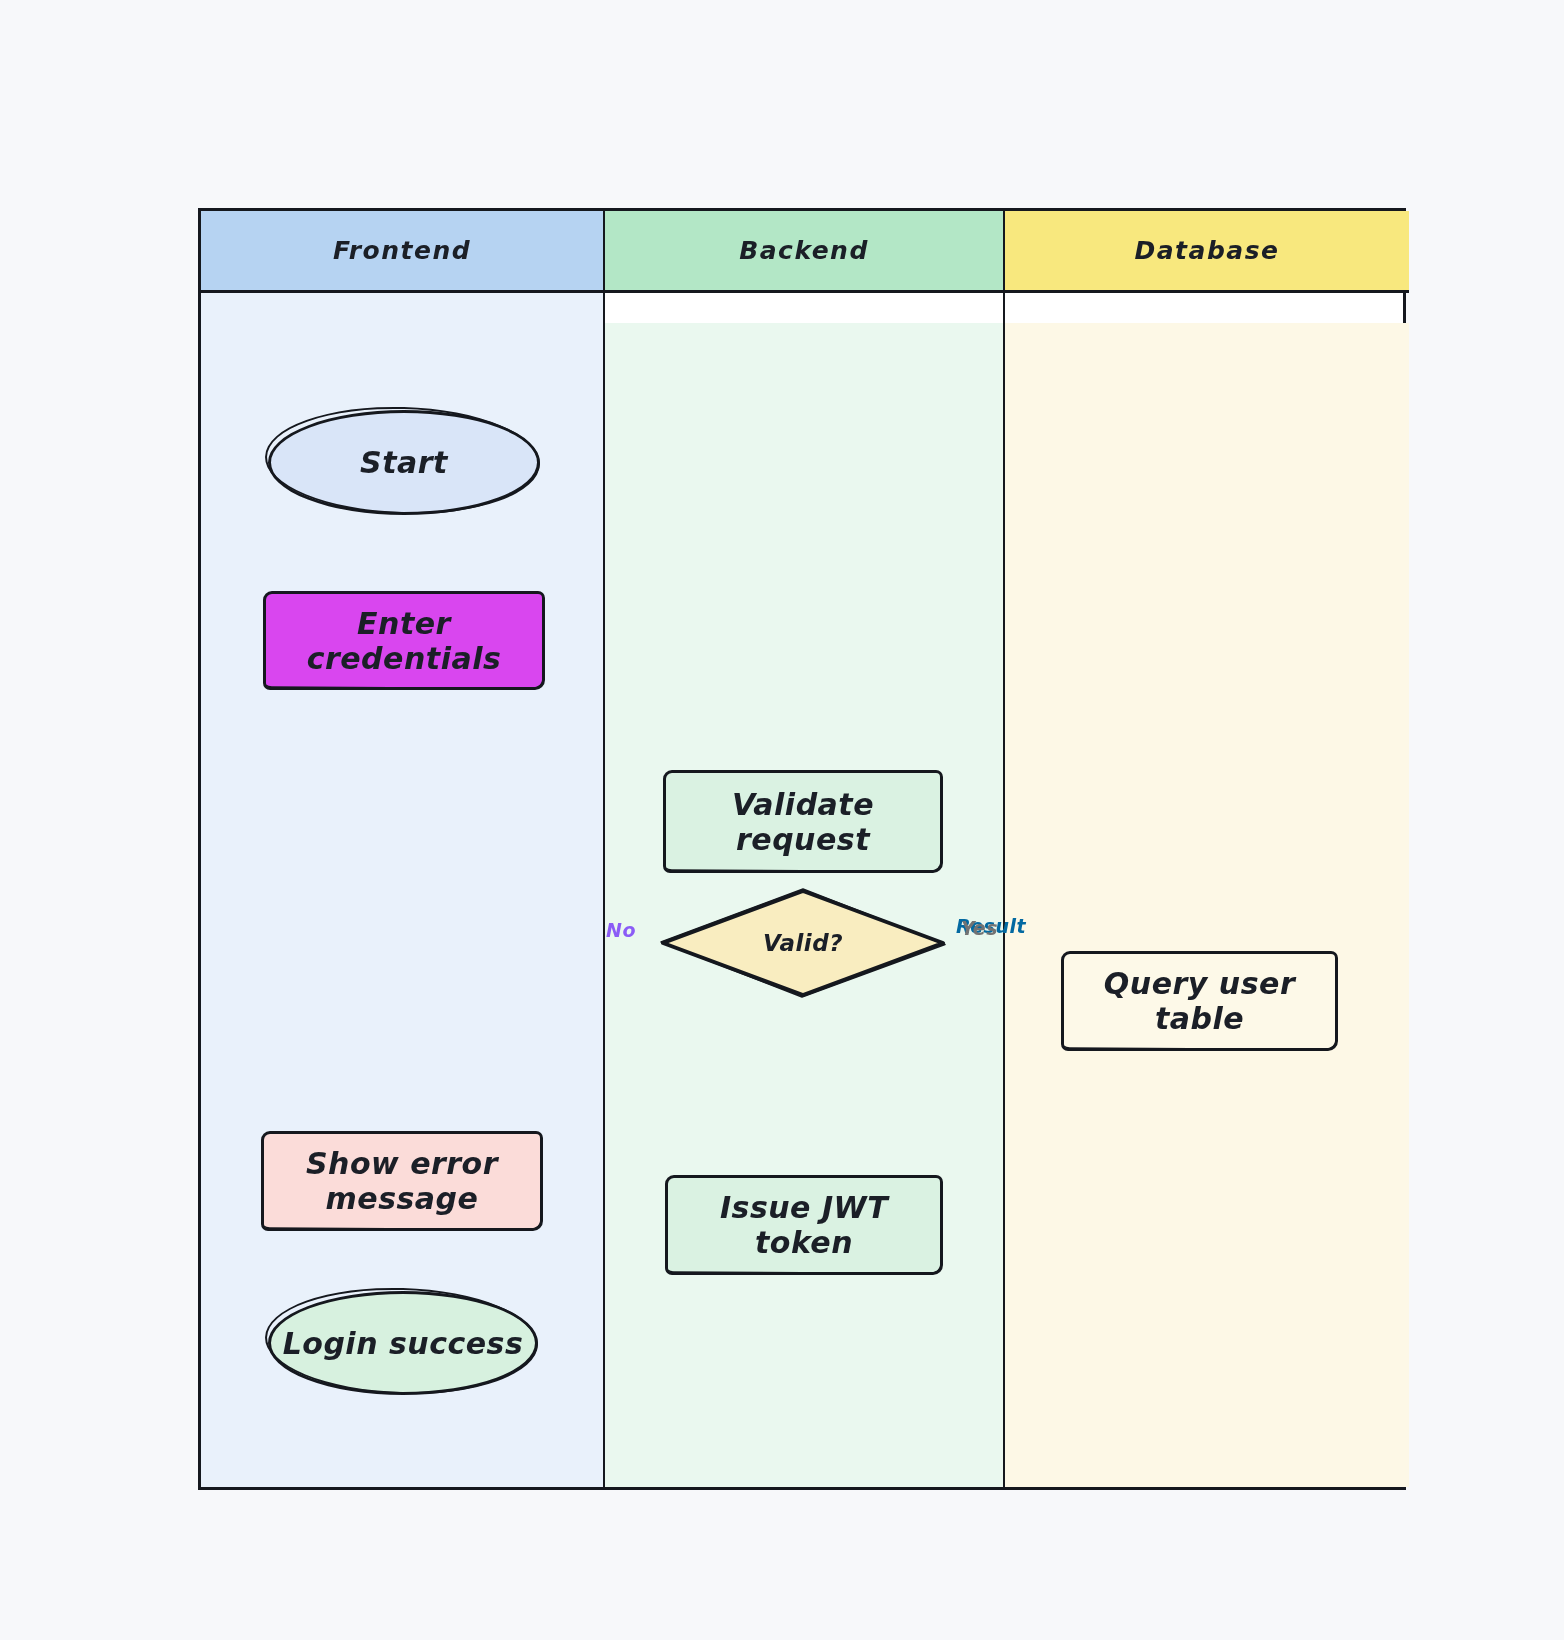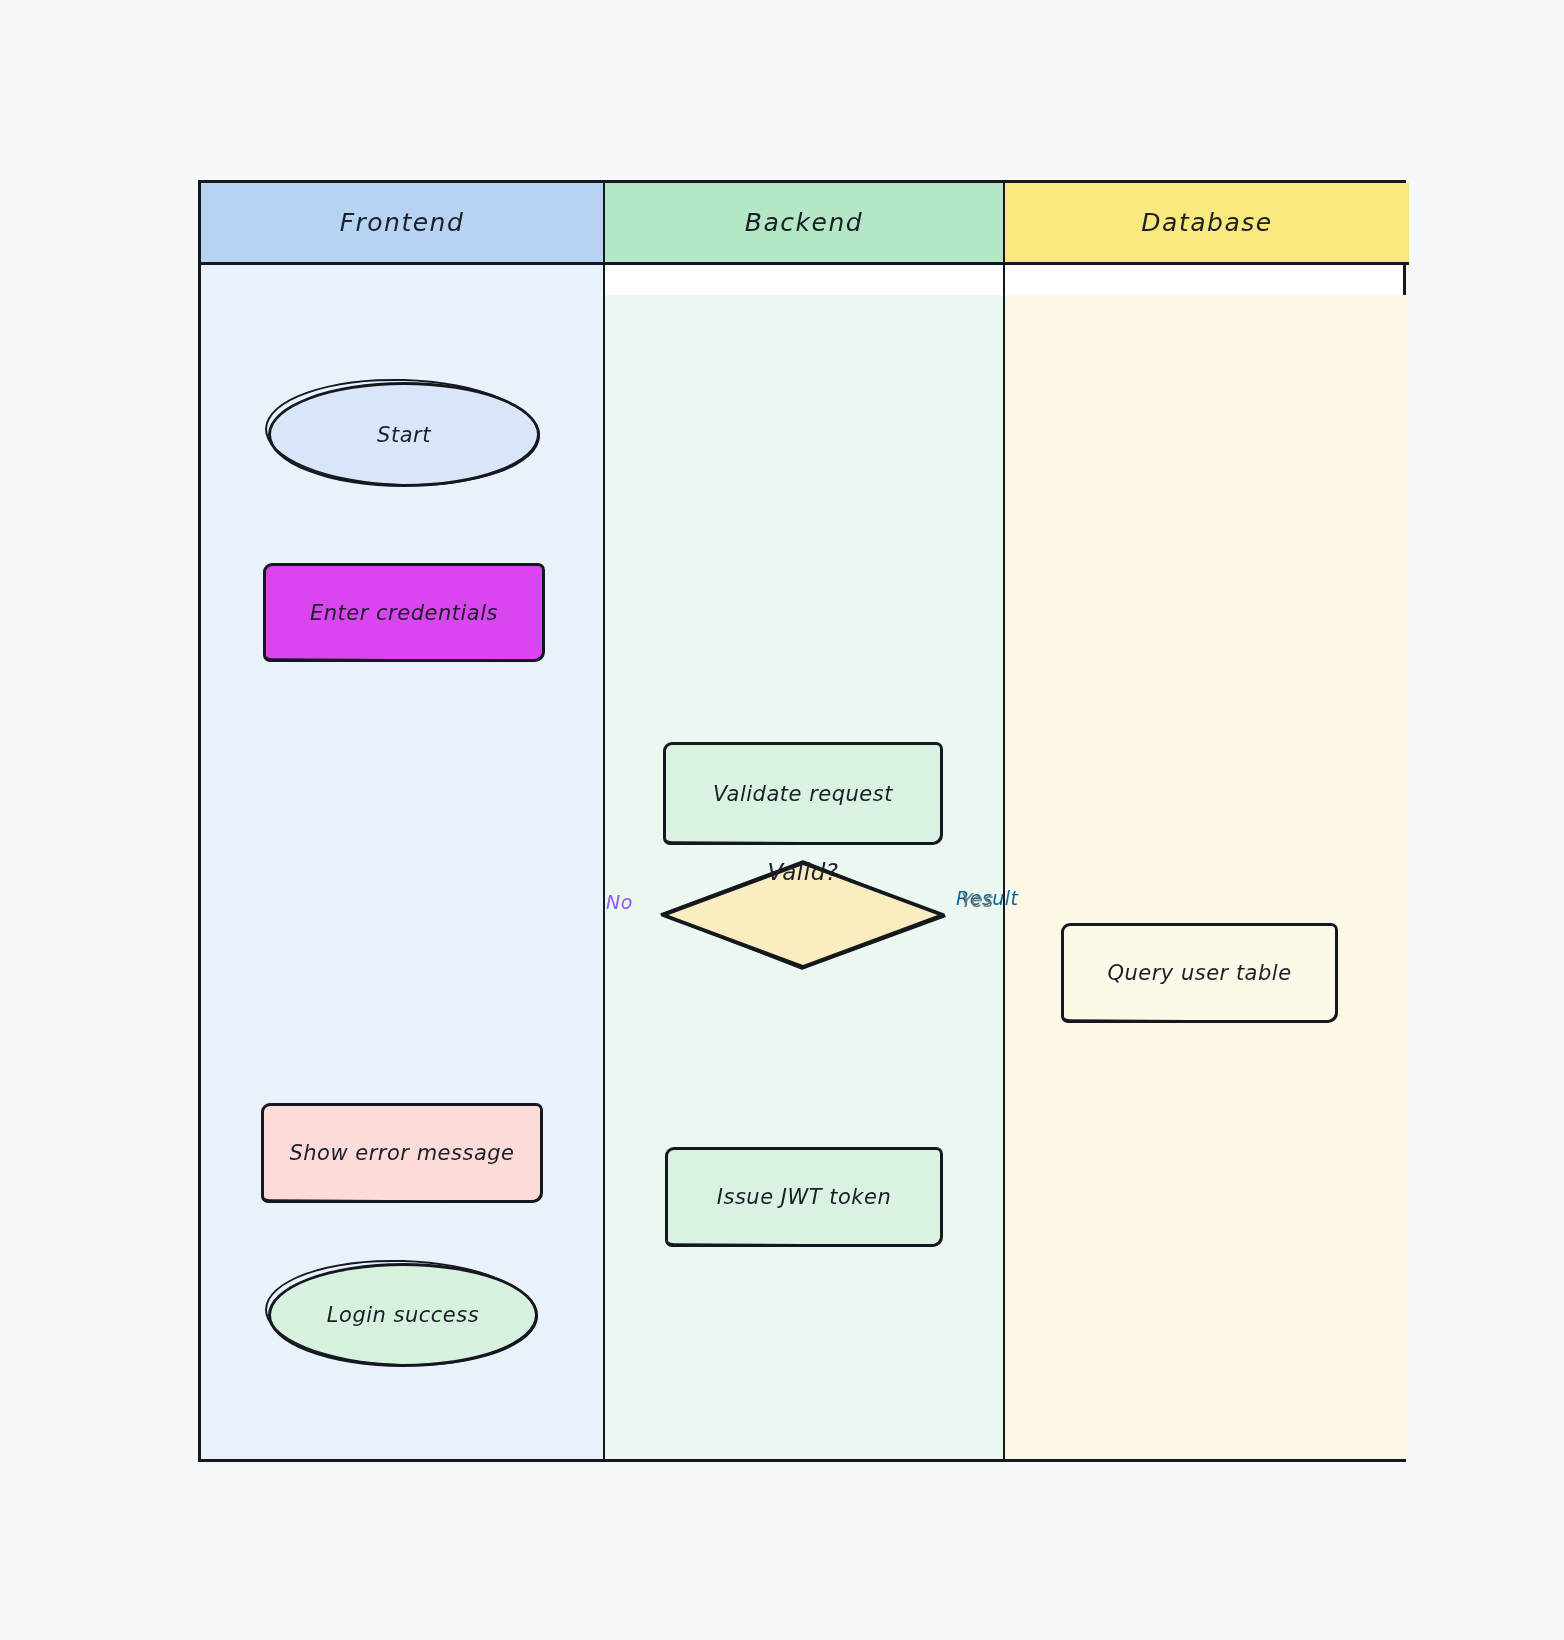--- a/index.html
+++ b/index.html
@@ -9,24 +9,25 @@
   html,body{width:1564px;height:1640px;}
   body{
     background:#f7f8fa;
     font-family:"DejaVu Sans", sans-serif;
     color:#1b1f27;
     position:relative;
     overflow:hidden;
   }
   .diagram{
     position:absolute;
-    left:198px; top:180px;
+    left:198px; top:208px;
     width:1208px; height:1282px;
     border:3px solid var(--ink);
     background:#fff;
+    font-weight:bold;
   }
   .lanes{
     position:absolute; inset:0;
     display:grid;
     grid-template-columns:402px 400px 406px;
   }
   .lane{display:flex;flex-direction:column;}
   .lane + .lane{border-left:2.5px solid var(--ink);gap:30px;}
   .lane-header{
     height:82px;
@@ -35,21 +36,21 @@
     font-style:italic;
     font-size:25px;
     letter-spacing:1.5px;
   }
   .lane-body{flex:1;}
   .node-layer{position:absolute;inset:0;}
   .node{
     position:absolute;
     display:flex;align-items:center;justify-content:center;
     font-style:italic;
-    font-size:21px;
+    font-size:30px;
     letter-spacing:0.5px;
     text-align:center;
   }
   .rect{
     border:3px solid var(--ink);
     border-radius:9px 7px 10px 7px;
   }
   .rect::before{
     content:"";
     position:absolute; inset:-2px;
@@ -66,21 +67,21 @@
   .ellipse::before{
     content:"";
     position:absolute; inset:-6px -3px -2px -6px;
     border:2px solid var(--ink);
     border-radius:50%;
     transform:rotate(1.6deg);
     pointer-events:none;
   }
   .diamond{
     position:absolute;
-    display:flex;justify-content:center;
+    display:flex;align-items:center;justify-content:center;
   }
   .diamond svg{position:absolute;inset:0;overflow:visible;}
   .diamond polygon{stroke:var(--ink);stroke-linejoin:round;}
   .diamond .sketch{fill:none;stroke-width:1.5;}
   .diamond-label{
     position:relative;
     font-style:italic;font-size:23px;letter-spacing:0.5px;
   }
   .edge-label{
     position:absolute;

